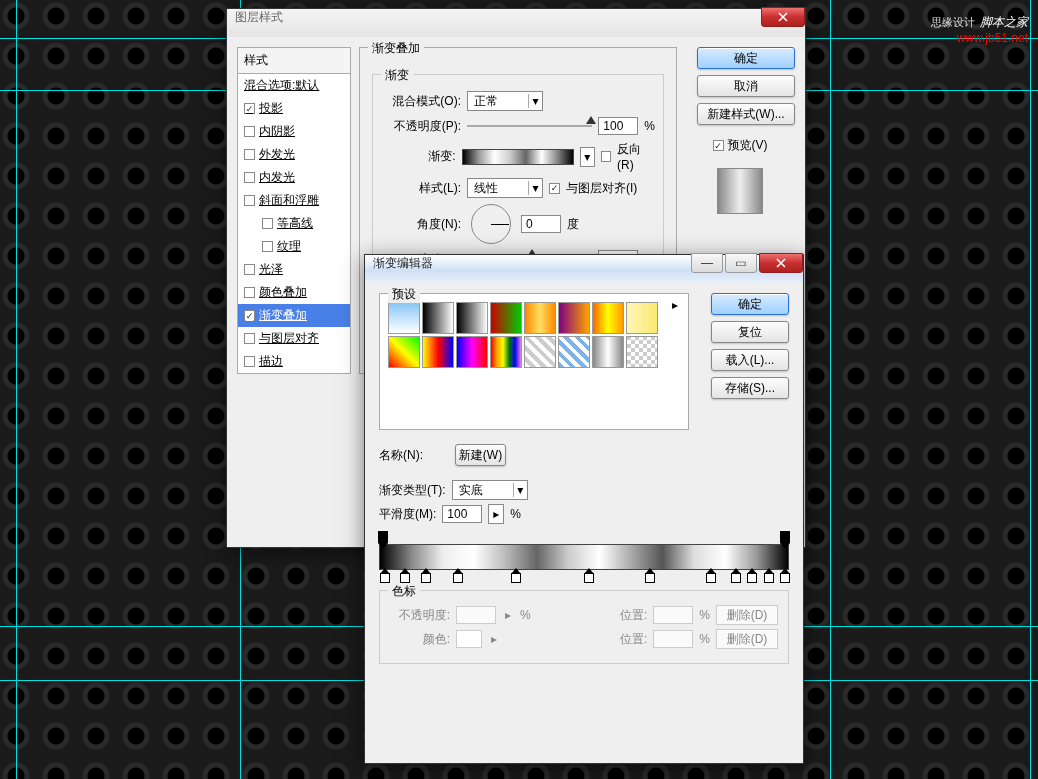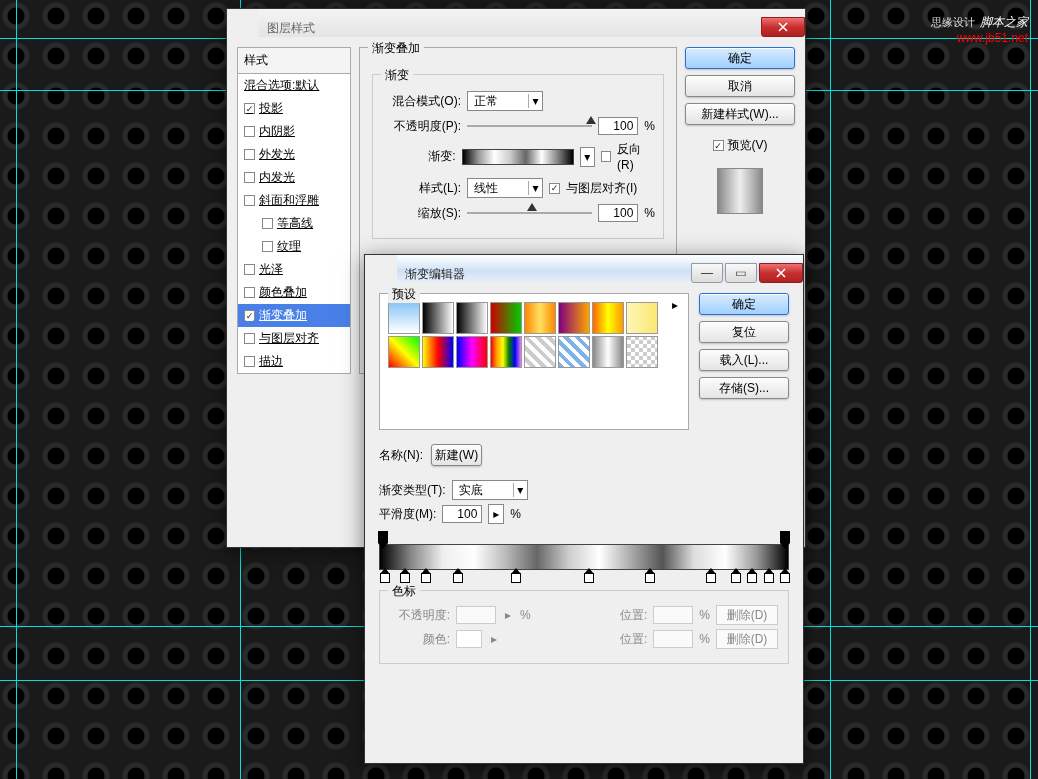--- a/index.html
+++ b/index.html
@@ -8,21 +8,21 @@
   radial-gradient(circle at 16px 16px, #000 8px, #2a2a2a 9px, #2a2a2a 13px, transparent 14px);
   background-size: 40px 40px; }
 .guide-h { position: absolute; left: 0; right: 0; height: 1px; background: #00e0e0; }
 .guide-v { position: absolute; top: 0; bottom: 0; width: 1px; background: #00e0e0; }
 .watermark { position: absolute; top: 8px; right: 10px; }
 .watermark .top { color: #fff; font-family: cursive; font-style: italic; font-size: 20px; }
 .watermark .top .sm { font-size: 11px; color: #ddd; font-style: normal; }
 .watermark .bottom { color: #f00; font-size: 12px; text-align: right; }
 
 .dialog { position: absolute; background: #EFEFEF; border: 1px solid #333; box-shadow: 0 4px 20px rgba(0,0,0,0.5); }
-.titlebar { height: 28px; background: linear-gradient(#fff, #d8e8f8 45%, #cfe0f4 55%, #e8f0fa); display: flex; align-items: flex-end; padding: 0 0 0 8px; font-size: 12px; color: #222; margin-left: 32px; }
+.titlebar { height: 28px; background: linear-gradient(#fff, #d8e8f8 45%, #cfe0f4 55%, #e8f0fa); display: flex; align-items: flex-start; padding: 0 0 0 8px; font-size: 12px; color: #222; }
 .titlebar.inactive { background: linear-gradient(#f4f4f4,#e4e4e4); color: #666; }
 .titlebar .spacer { flex: 1; }
 .wbtn { width: 32px; height: 20px; margin-top: -2px; display: inline-flex; align-items: center; justify-content: center; border: 1px solid #999; background: linear-gradient(#f8f8f8,#dcdcdc); color: #333; border-radius: 0 0 3px 3px; margin-left: 2px; }
 .wbtn.close { background: linear-gradient(#f07070,#c83030 50%,#b02020); border-color: #902020; color: #fff; width: 44px; }
 .wbtn svg { width: 10px; height: 10px; }
 
 .dlg-body { padding: 10px; display: flex; gap: 8px; }
 
 
 #layer-style { left: 226px; top: 8px; width: 580px; height: 540px; }
@@ -38,42 +38,42 @@
 .center-panel .grp-title { position: absolute; top: -8px; left: 8px; background: #EFEFEF; padding: 0 4px; }
 .sub-grp { border: 1px solid #ccc; padding: 10px 8px; position: relative; margin-top: 16px; }
 .sub-grp .sg-title { position: absolute; top: -8px; left: 8px; background: #EFEFEF; padding: 0 4px; }
 .row { display: flex; align-items: center; gap: 6px; margin: 6px 0; }
 .row .lbl { width: 80px; text-align: right; }
 .select { border: 1px solid #888; background: #fff; display: inline-flex; align-items: center; height: 20px; justify-content: center; }
 .select .v { padding: 0 6px; min-width: 60px; }
 .select .dd { width: 14px; display: flex; justify-content: center; border-left: 1px solid #aaa; }
 .slider-track { flex: 1; max-width: 140px; height: 2px; background: #aaa; position: relative; }
 .slider-knob { position: absolute; width: 0; height: 0; border-left: 5px solid transparent; border-right: 5px solid transparent; border-bottom: 8px solid #333; top: -9px; left: 80%; }
-.num-input { width: 40px; border: 1px solid #888; background: #fff; padding: 1px 4px; text-align: right; }
+.num-input { width: 40px; border: 1px solid #888; background: #fff; padding: 1px 4px; text-align: left; }
 .grad-strip { height: 16px; width: 120px; border: 1px solid #444; background: linear-gradient(90deg,#000,#999,#fff,#ccc,#666,#fff,#888,#000); display: inline-block; }
 .angle-widget { width: 40px; height: 40px; border: 1px solid #888; border-radius: 50%; position: relative; margin: 0 4px; }
 .angle-widget::after { content: ""; position: absolute; left: 50%; top: 50%; width: 18px; height: 1px; background: #000; transform-origin: left center; }
 
 .right-panel { width: 110px; display: flex; flex-direction: column; gap: 6px; }
-.btn { height: 22px; border: 1px solid #888; background: linear-gradient(#fdfdfd,#e4e4e4); border-radius: 3px; display: flex; align-items: center; justify-content: center; box-shadow: 0 1px 0 #fff inset, 0 1px 2px rgba(0,0,0,0.2); }
+.btn { height: 22px; border: 1px solid #888; background: linear-gradient(#fdfdfd,#e4e4e4); border-radius: 3px; display: flex; align-items: center; justify-content: center; box-shadow: 0 1px 0 #fff inset, 0 1px 2px rgba(0,0,0,0.2); margin-left: 12px; }
 .btn.primary { border-color: #2a70d0; background: linear-gradient(#d8ecff,#a0d0ff); }
 .preview-swatch { margin-top: 8px; width: 46px; height: 46px; border: 1px solid #888; background: linear-gradient(90deg,#888 0%,#eee 50%,#888 100%); align-self: center; }
 .chk-row { display: flex; align-items: center; gap: 4px; justify-content: center; margin-top: 6px; }
 
 
 #grad-editor { left: 364px; top: 254px; width: 440px; height: 510px; }
 .ge-body { padding: 10px 14px; }
 .ge-flex { display: flex; gap: 10px; }
 .presets-box { border: 1px solid #aaa; background: #fff; flex: 1; padding: 8px; height: 137px; position: relative; }
 .presets-box .trig { position: absolute; top: 4px; right: 4px; width: 12px; height: 12px; }
 .presets-box .title { position: absolute; top: -8px; left: 8px; background: #EFEFEF; padding: 0 4px; }
 .presets-grid { display: grid; grid-template-columns: repeat(8, 32px); gap: 2px; }
 .preset { width: 32px; height: 32px; border: 1px solid #999; }
 .ge-right { width: 90px; display: flex; flex-direction: column; gap: 6px; }
-.name-row { display: flex; gap: 8px; align-items: center; margin: 14px 0; }
+.name-row { display: flex; gap: 20px; align-items: center; margin: 14px 0; }
 .name-input { flex: 1; border: 1px solid #888; background: #fff; padding: 2px 6px; }
 .type-row { display: flex; align-items: center; gap: 6px; margin: 4px 0; }
 .grad-bar-wrap { margin: 20px 0 8px 0; }
 .grad-bar { height: 26px; border: 1px solid #444; background: linear-gradient(90deg,#000,#888,#eee,#fff,#bbb,#666,#ccc,#fff,#aaa,#555,#ddd,#fff,#999,#000); position: relative; }
 .ostop { position: absolute; width: 10px; height: 12px; background: #000; top: -14px; }
 .ostop::after { content: ""; position: absolute; left: 0; bottom: -6px; border-left: 5px solid transparent; border-right: 5px solid transparent; border-top: 6px solid #000; }
 .cstop { position: absolute; width: 10px; height: 10px; background: #fff; border: 1px solid #000; bottom: -14px; }
 .cstop::before { content: ""; position: absolute; top: -6px; left: -1px; border-left: 5px solid transparent; border-right: 5px solid transparent; border-bottom: 6px solid #000; }
 .stops-box { border: 1px solid #ccc; padding: 10px; margin-top: 20px; position: relative; }
 .stops-box .sb-title { position: absolute; top: -8px; left: 8px; background: #EFEFEF; padding: 0 4px; }
@@ -195,20 +195,26 @@
           <span>反向(R)</span>
         </div>
         <div class="row">
           <span class="lbl">样式(L):</span>
           <div class="select">
               <span class="v">线性</span>
               <span class="dd">▾</span>
             </div>
           <span class="chk on"></span>
           <span>与图层对齐(I)</span>
+        </div>
+        <div class="row">
+          <span class="lbl">角度(N):</span>
+          <div class="angle-widget"></div>
+          <span class="num-input">0</span>
+          <span>度</span>
         </div>
         <div class="row">
           <span class="lbl">缩放(S):</span>
           <div class="slider-track">
               <div class="slider-knob" style="left:48%"></div>
             </div>
           <span class="num-input">100</span>
           <span>%</span>
         </div>
       </div>

